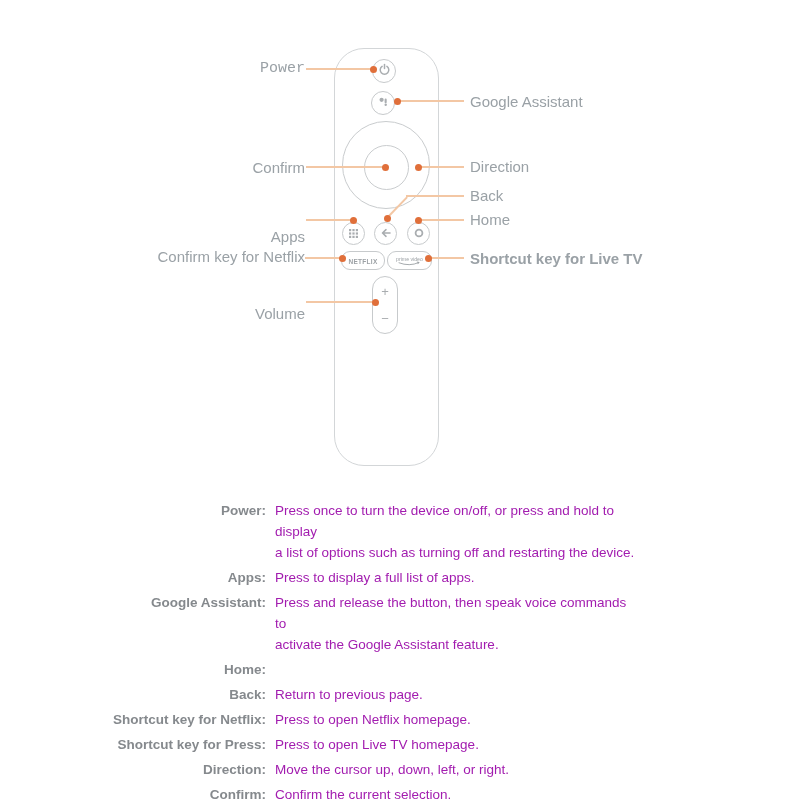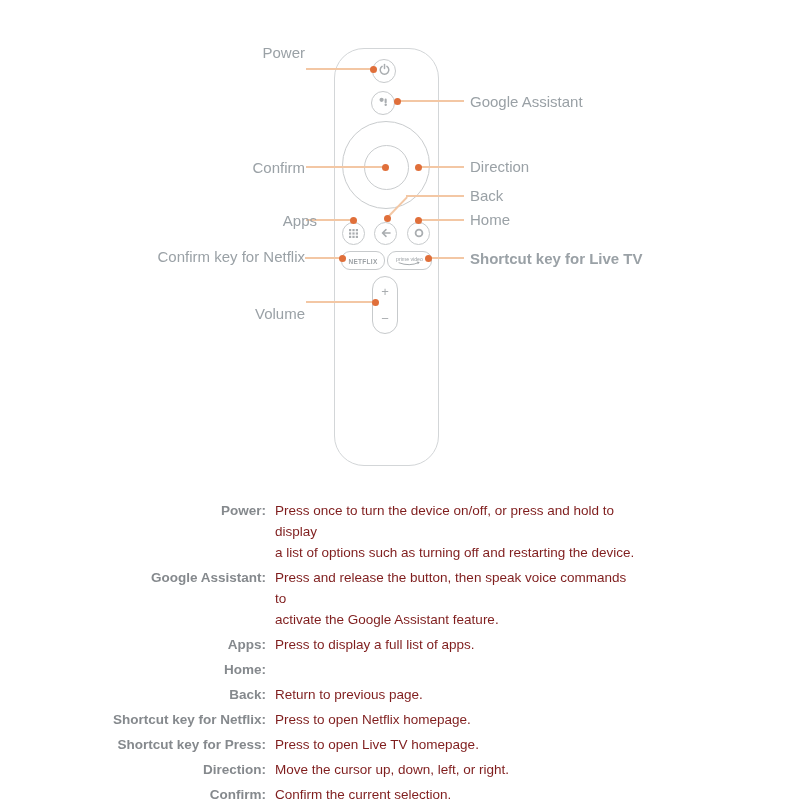--- a/index.html
+++ b/index.html
@@ -28,21 +28,21 @@
   .dot{position:absolute;width:7px;height:7px;border-radius:50%;background:#e06f3a;}
   .lbl{position:absolute;color:#9aa1a6;font-size:15px;line-height:18px;white-space:nowrap;}
   .lbl-left{left:0;width:305px;text-align:right;}
   .lbl-right{left:470px;text-align:left;}
 
   
   .legend{position:absolute;left:0;top:500px;width:636px;}
   .legend-row{display:flex;margin-bottom:4px;}
   .legend-label{width:266px;text-align:right;font-weight:bold;color:#85898d;
                 font-size:13.5px;line-height:21px;flex:none;}
-  .legend-text{margin-left:9px;width:412px;color:#7f1d1d;font-size:13.5px;
+  .legend-text{margin-left:9px;width:412px;color:#a21caf;font-size:13.5px;
                line-height:21px;white-space:pre-line;}
 </style>
 </head>
 <body>
 
 <div id="canvas">
 
   <div class="remote-body"></div>
 
   <div class="btn-circle" style="left:372px;top:59px;width:22px;height:22px;">
@@ -136,45 +136,45 @@
   <div class="dot" style="left:394px;top:98px;"></div>
   <div class="dot" style="left:382px;top:164px;"></div>
   <div class="dot" style="left:415px;top:164px;"></div>
   <div class="dot" style="left:384px;top:215px;"></div>
   <div class="dot" style="left:350px;top:217px;"></div>
   <div class="dot" style="left:415px;top:217px;"></div>
   <div class="dot" style="left:339px;top:255px;"></div>
   <div class="dot" style="left:425px;top:255px;"></div>
   <div class="dot" style="left:372px;top:299px;"></div>
 
-  <div class="lbl lbl-left" style="top:44px;">Power</div>
+  <div class="lbl lbl-left" style="top:60px;font-family:Liberation Mono, monospace;">Power</div>
   <div class="lbl lbl-right" style="top:93px;">Google Assistant</div>
   <div class="lbl lbl-left" style="top:159px;">Confirm</div>
   <div class="lbl lbl-right" style="top:158px;">Direction</div>
   <div class="lbl lbl-right" style="top:187px;">Back</div>
-  <div class="lbl lbl-left" style="top:212px;padding-left:12px;">Apps</div>
+  <div class="lbl lbl-left" style="top:228px;">Apps</div>
   <div class="lbl lbl-right" style="top:211px;">Home</div>
   <div class="lbl lbl-left" style="top:248px;">Confirm key for Netflix</div>
   <div class="lbl lbl-right" style="top:250px;font-weight:bold;">Shortcut key for Live TV</div>
   <div class="lbl lbl-left" style="top:305px;">Volume</div>
 
   <div class="legend">
     <div class="legend-row">
       <div class="legend-label">Power:</div>
       <div class="legend-text">Press once to turn the device on/off, or press and hold to display
 a list of options such as turning off and restarting the device.</div>
     </div>
     <div class="legend-row">
+      <div class="legend-label">Apps:</div>
+      <div class="legend-text">Press to display a full list of apps.</div>
+    </div>
+    <div class="legend-row">
       <div class="legend-label">Google Assistant:</div>
       <div class="legend-text">Press and release the button, then speak voice commands to
 activate the Google Assistant feature.</div>
-    </div>
-    <div class="legend-row">
-      <div class="legend-label">Apps:</div>
-      <div class="legend-text">Press to display a full list of apps.</div>
     </div>
     <div class="legend-row">
       <div class="legend-label">Home:</div>
     </div>
     <div class="legend-row">
       <div class="legend-label">Back:</div>
       <div class="legend-text">Return to previous page.</div>
     </div>
     <div class="legend-row">
       <div class="legend-label">Shortcut key for Netflix:</div>

